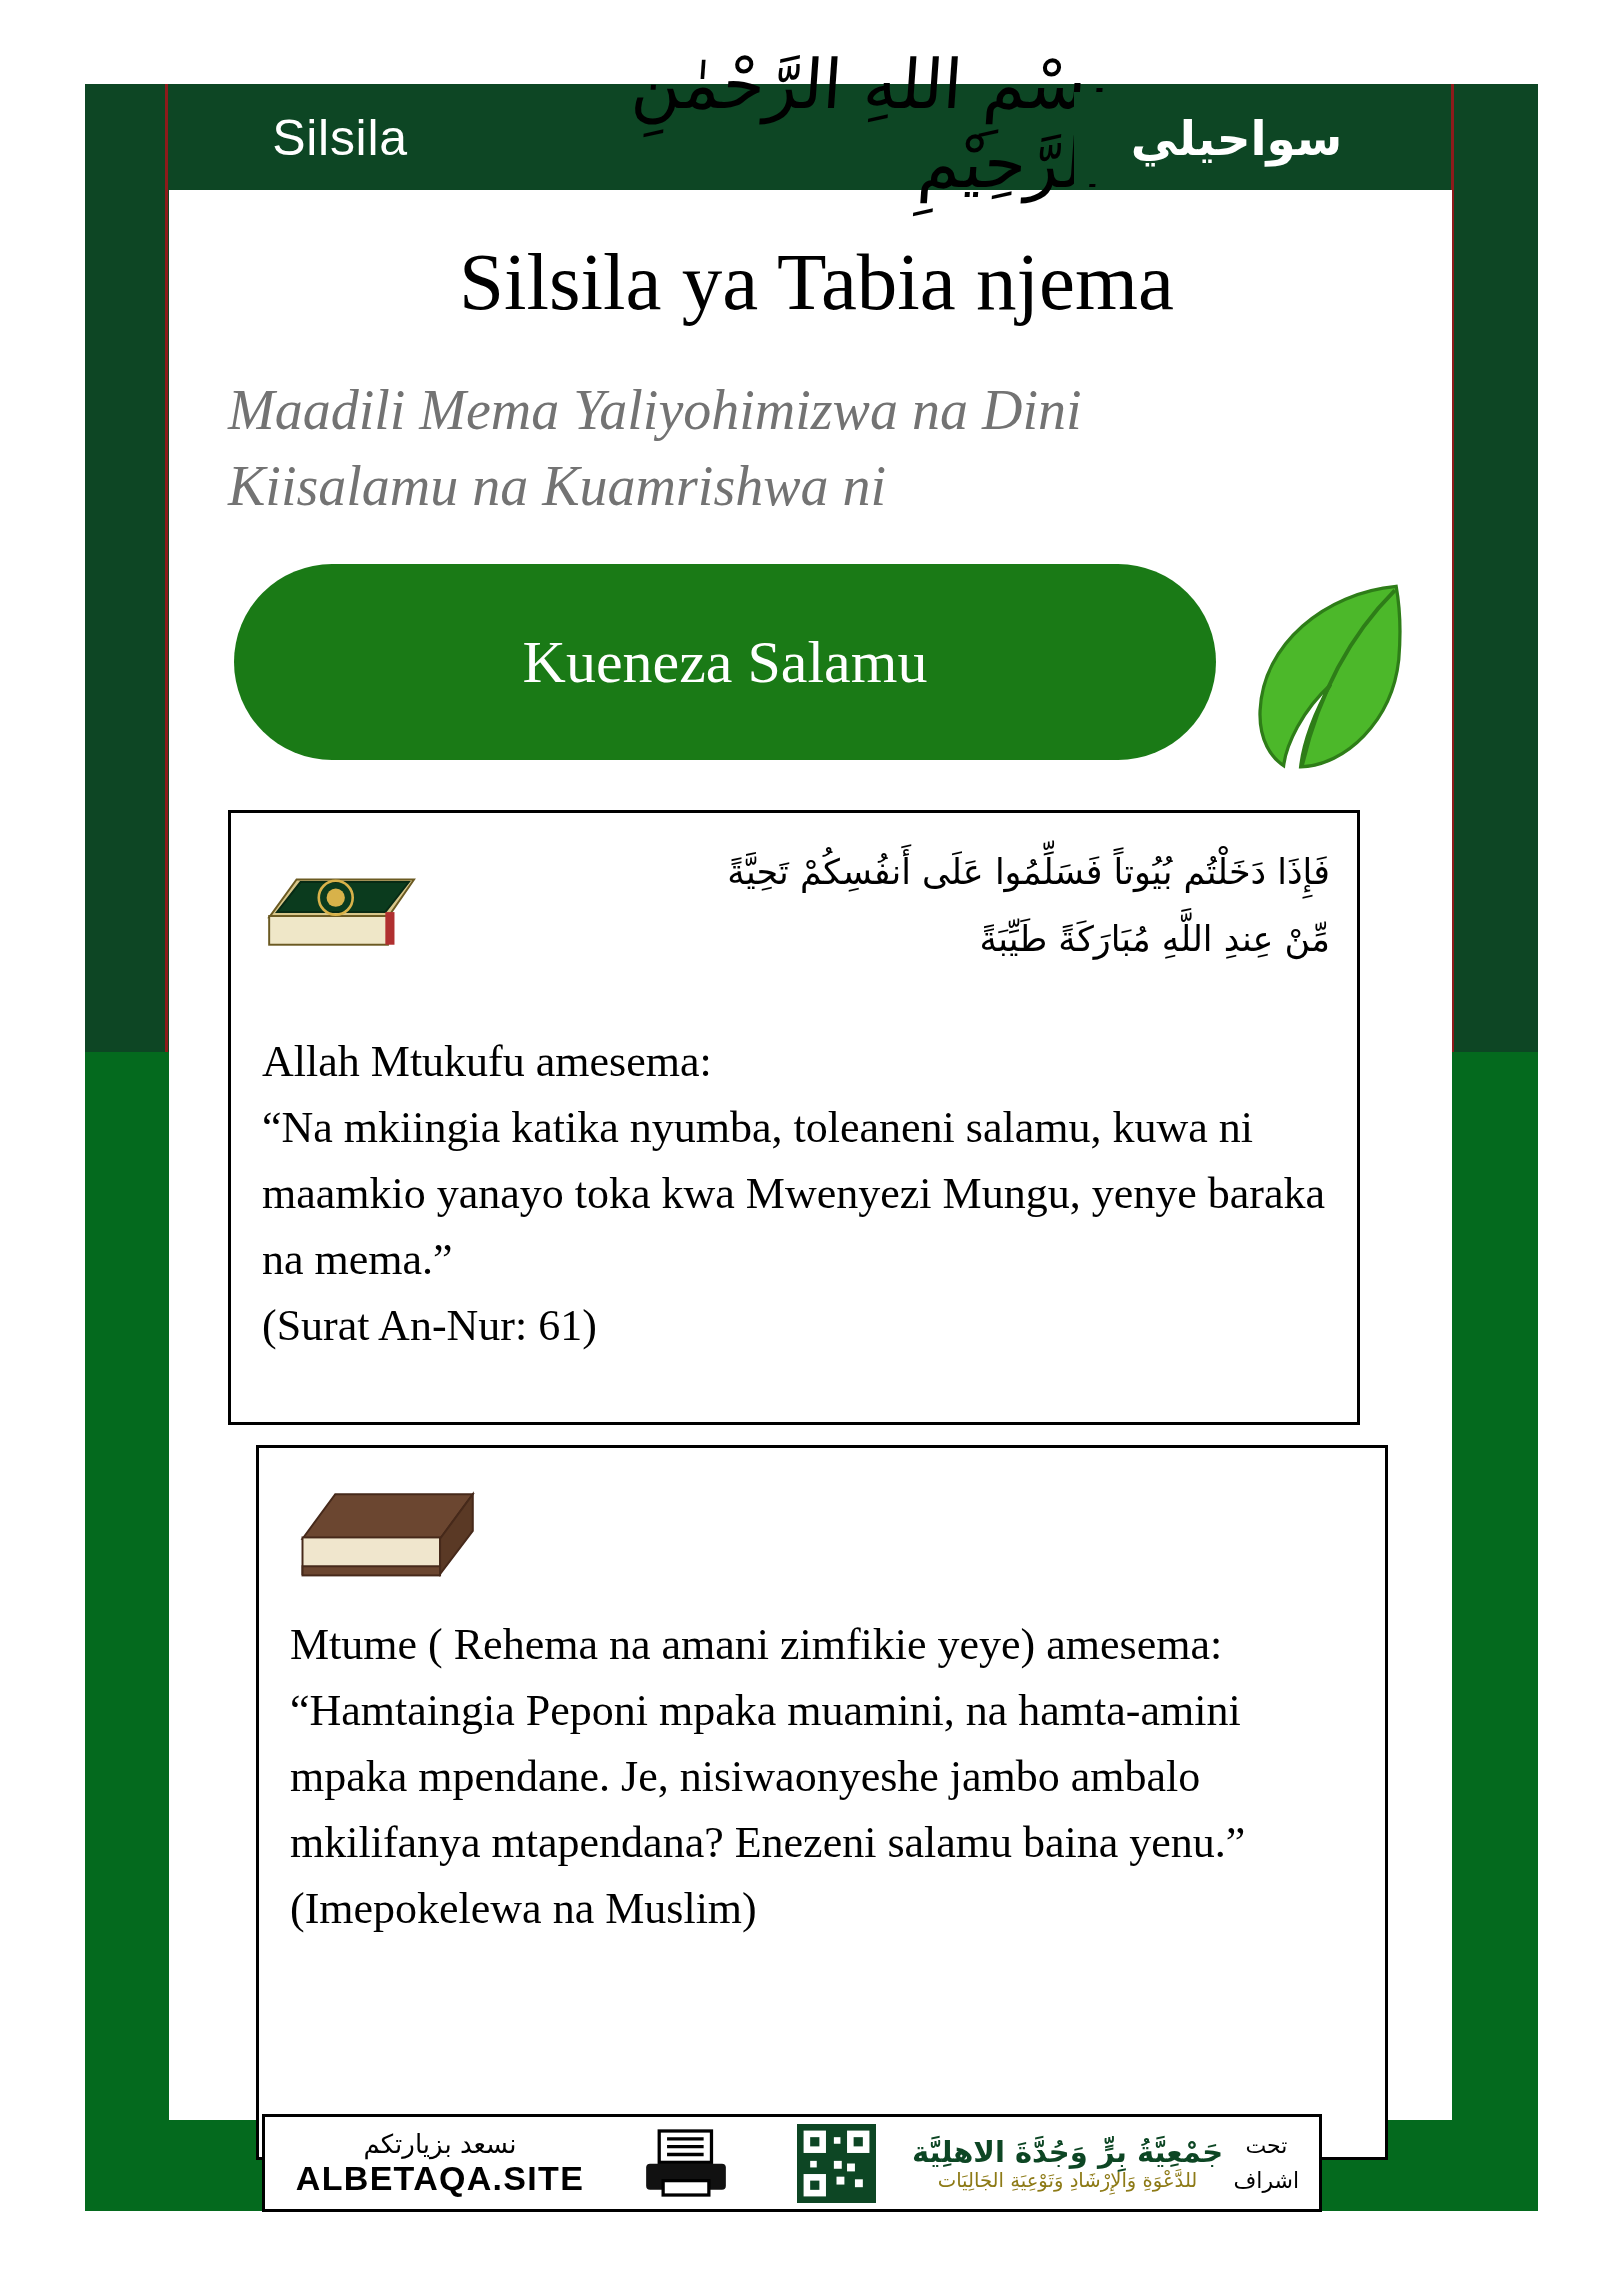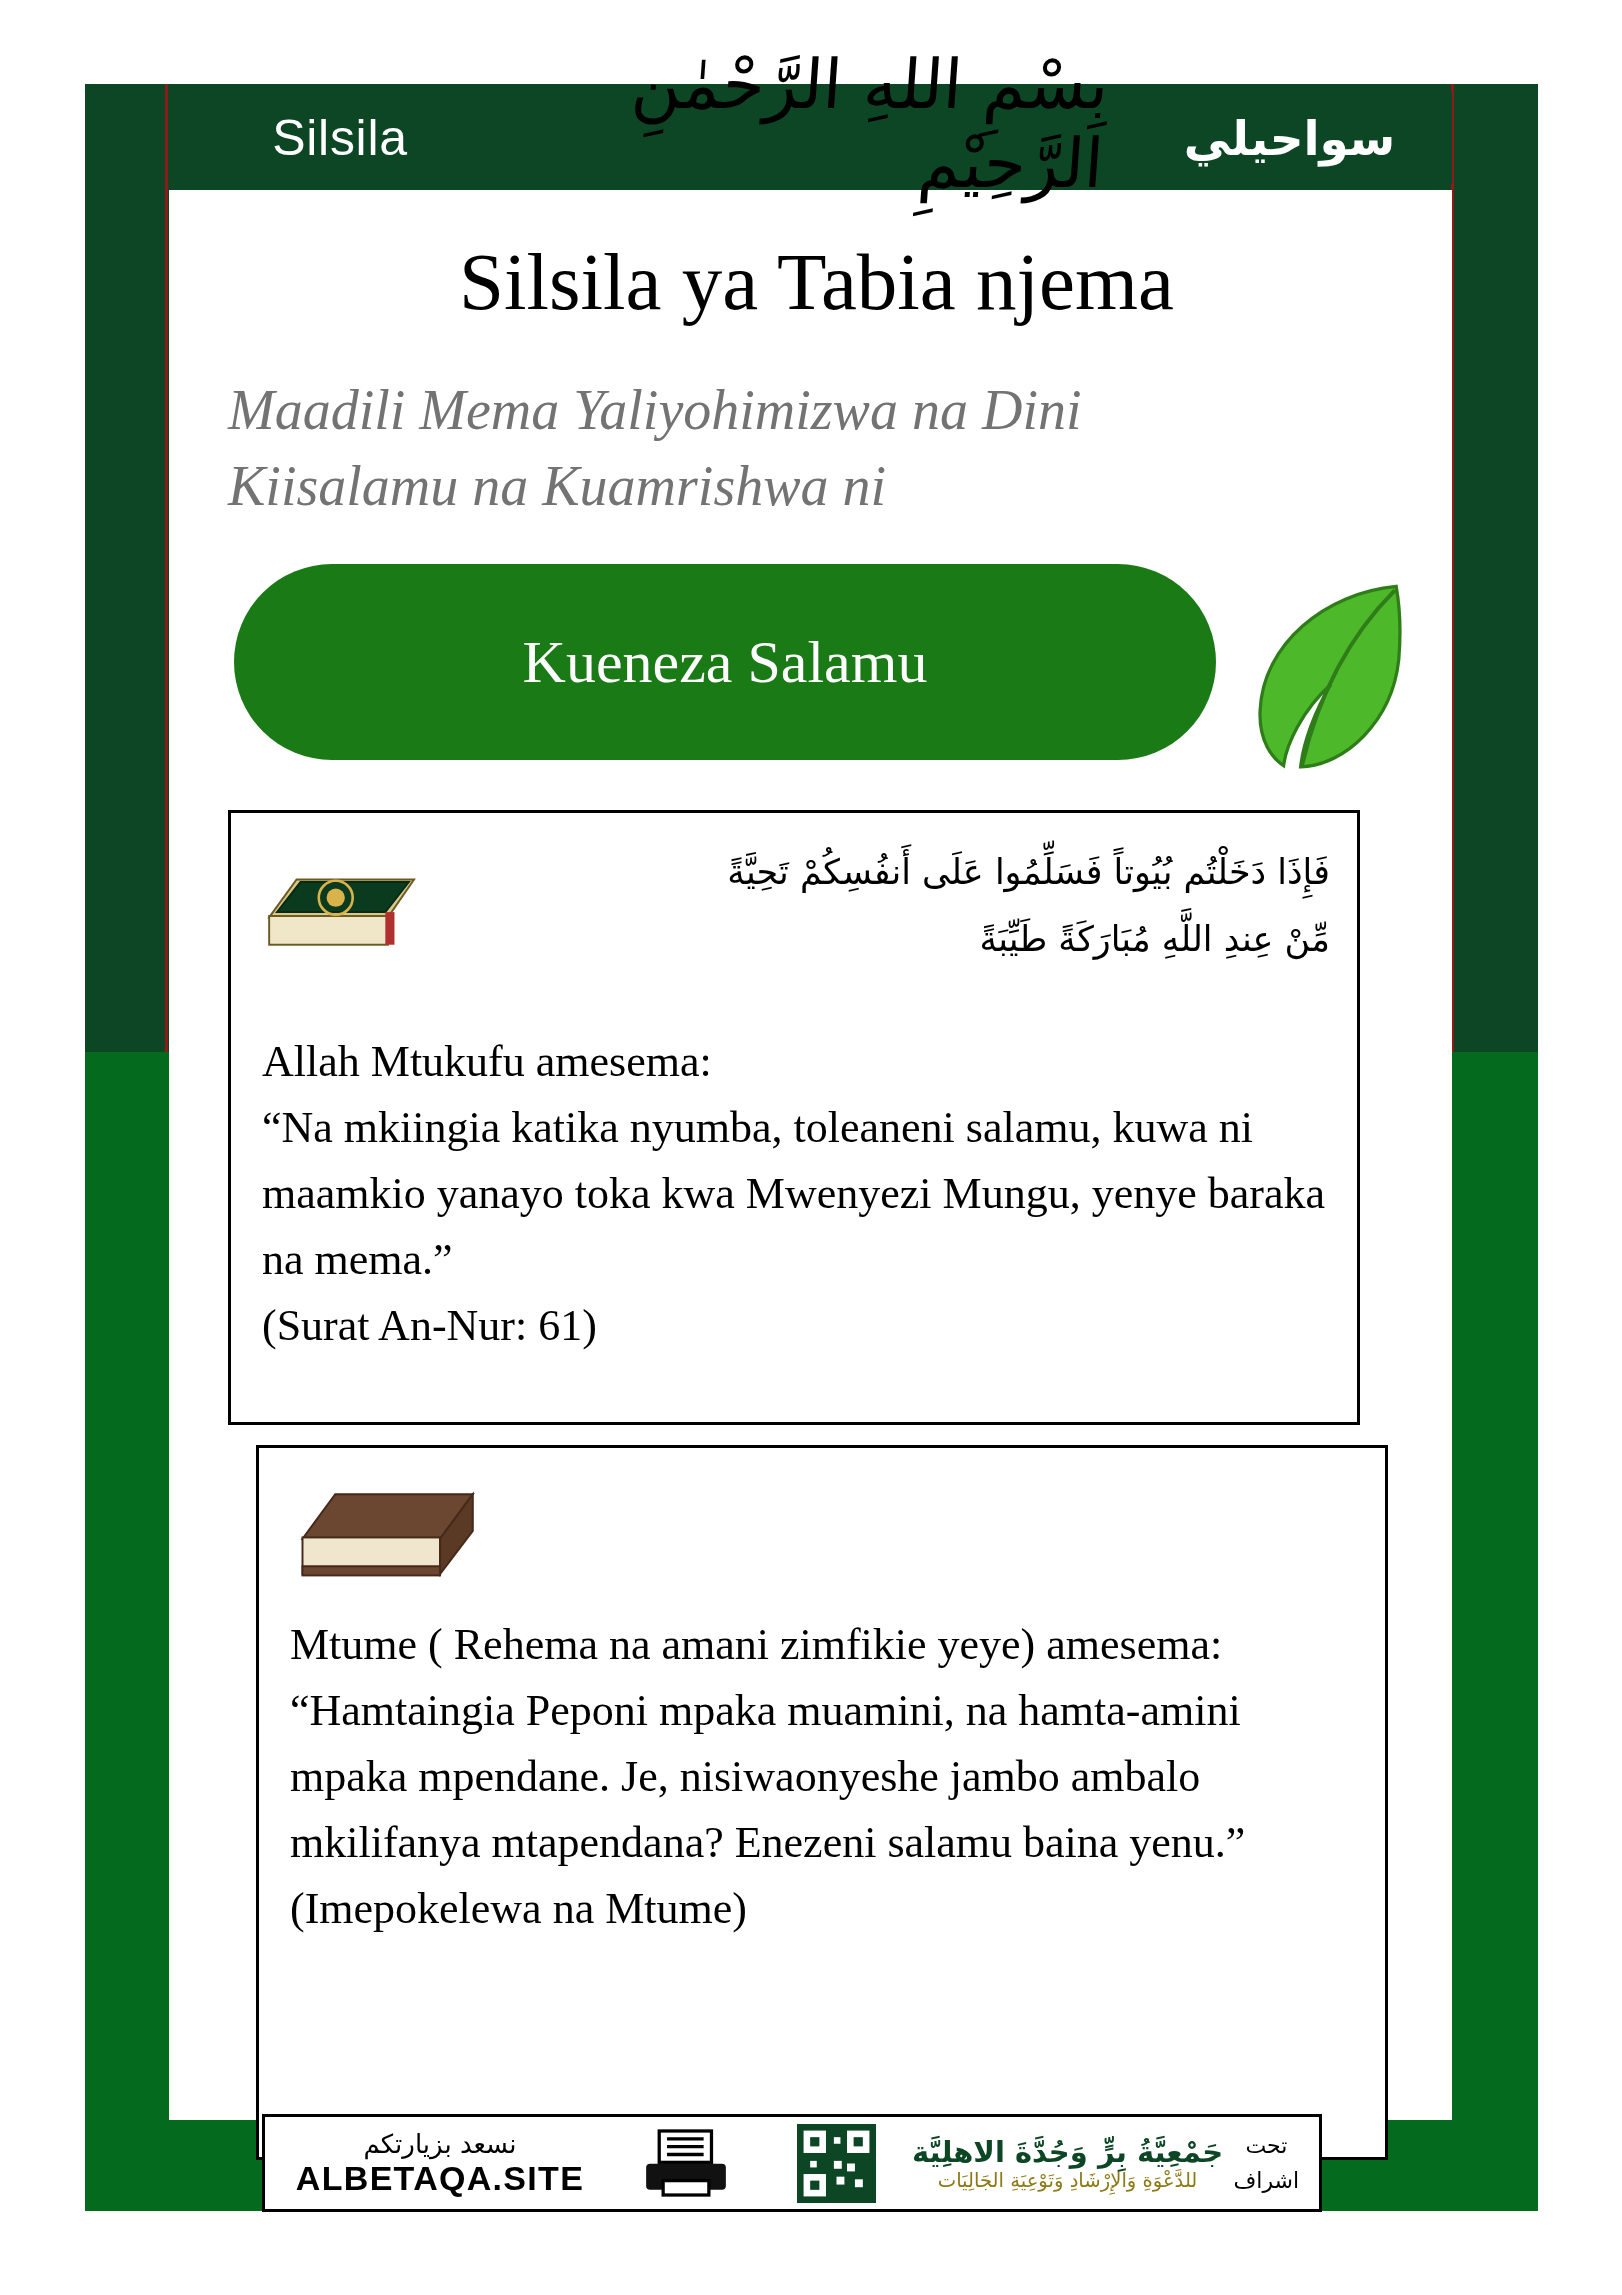--- a/index.html
+++ b/index.html
@@ -73,21 +73,21 @@
     justify-content: center;
   }
   .lang-tab-left span {
     color: #ffffff;
     font-size: 50px;
     letter-spacing: 0.7px;
     font-family: "Liberation Sans", sans-serif;
   }
   .lang-tab-right {
     position: absolute;
-    left: 1127px;
+    left: 1074px;
     top: 92px;
     width: 325px;
     height: 92px;
     background: #0d4624;
     display: flex;
     align-items: center;
     justify-content: center;
   }
   .lang-tab-right span {
     color: #ffffff;
@@ -349,21 +349,21 @@
   <div class="box box-hadith">
     <svg class="hadith-icon" viewBox="0 0 290 200">
       <polygon points="16,108 66,40 276,40 226,108" fill="#6b4630" stroke="#46291a" stroke-width="3"></polygon>
       <rect x="16" y="106" width="210" height="56" fill="#f0e6cd" stroke="#46291a" stroke-width="3"></rect>
       <polygon points="226,108 276,40 276,96 226,162" fill="#5a3925" stroke="#46291a" stroke-width="3"></polygon>
       <rect x="16" y="150" width="210" height="14" fill="#6b4630" stroke="#46291a" stroke-width="3"></rect>
     </svg>
     <div class="body-text hadith-body">
       <p>Mtume ( Rehema na amani zimfikie yeye) amesema:</p>
       <p>“Hamtaingia Peponi mpaka muamini, na hamta-amini mpaka mpendane. Je, nisiwaonyeshe jambo ambalo mkilifanya mtapendana? Enezeni salamu baina yenu.”</p>
-      <p>(Imepokelewa na Mtume)</p>
+      <p>(Imepokelewa na Muslim)</p>
     </div>
   </div>
 
   <div class="footer">
     <div class="footer-site">
       <div class="small">نسعد بزيارتكم</div>
       <div class="url">ALBETAQA.SITE</div>
     </div>
     <div class="footer-printer">
       <svg width="98" height="72" viewBox="0 0 150 110">

